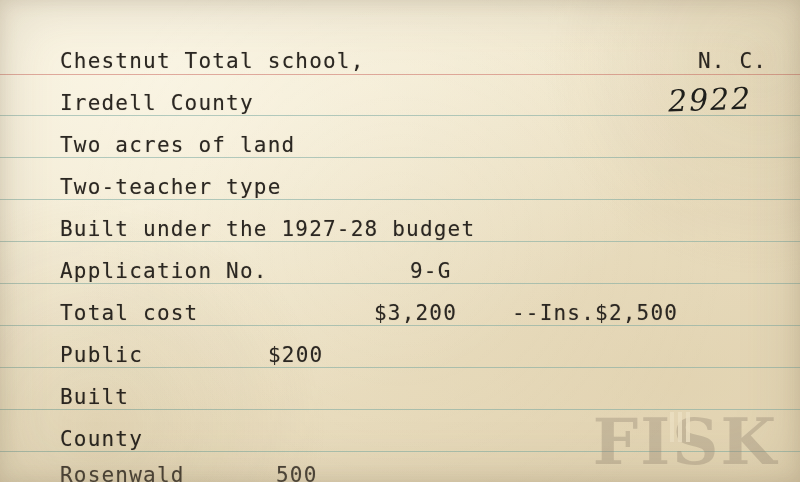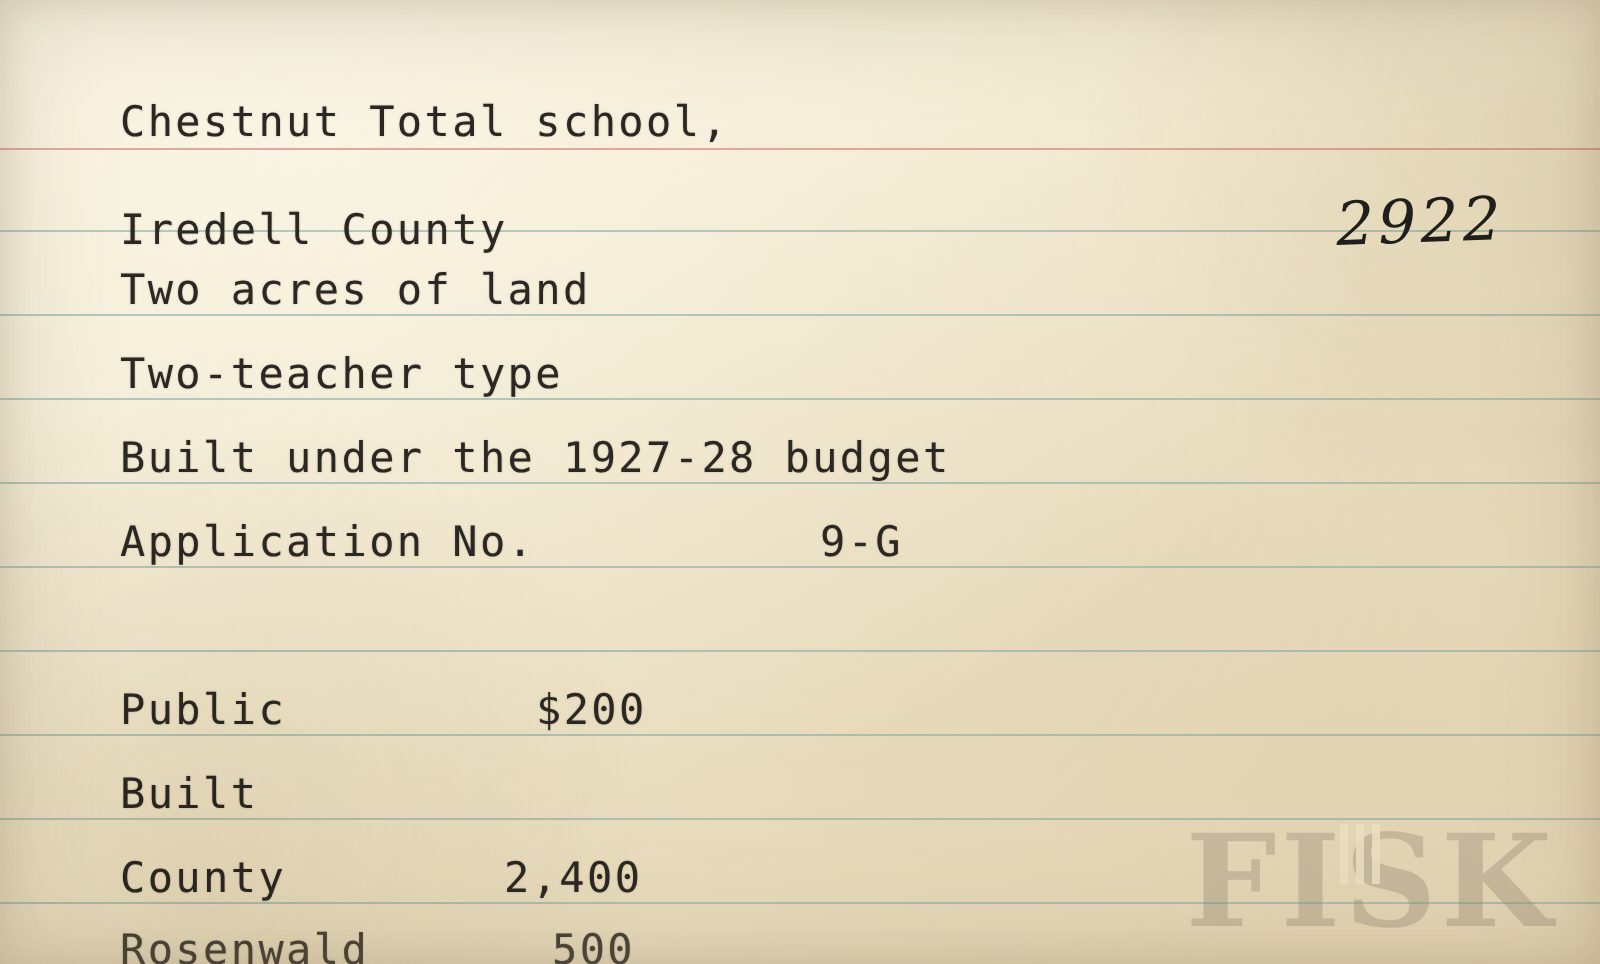--- a/index.html
+++ b/index.html
@@ -164,23 +164,24 @@
 
   <div id="watermark">
     <div class="fisk">FISK</div>
     <div class="bars"></div>
   </div>
 
   <div class="rows">
 
     <div class="row" style="top:48px">
       <span class="cell" style="left:60px; top:0">Chestnut Total school,</span>
-    </div>
-
-    <div class="row" style="top:102px">
+      <span class="cell" style="left:698px; top:0">N. C.</span>
+    </div>
+
+    <div class="row" style="top:90px">
       <span class="cell" style="left:60px; top:0">Iredell County</span>
       <span class="handwritten" style="left:668px; top:-8px">2922</span>
     </div>
 
     <div class="row" style="top:174px">
       <span class="cell" style="left:60px; top:0">Two-teacher type</span>
     </div>
 
     <div class="row" style="top:132px">
       <span class="cell" style="left:60px; top:0">Two acres of land</span>
@@ -188,33 +189,37 @@
 
     <div class="row" style="top:216px">
       <span class="cell" style="left:60px; top:0">Built under the 1927-28 budget</span>
     </div>
 
     <div class="row" style="top:258px">
       <span class="cell" style="left:60px; top:0">Application No.</span>
       <span class="cell" style="left:410px; top:0">9-G</span>
     </div>
 
+    <div class="row" style="top:300px">
+      <span class="cell" style="left:60px; top:0">Total cost</span>
+      <span class="cell" style="left:374px; top:0">$3,200</span>
+      <span class="cell" style="left:512px; top:0">--Ins.$2,500</span>
+    </div>
 
     <div class="row" style="top:342px">
       <span class="cell" style="left:60px; top:0">Public</span>
       <span class="cell" style="left:268px; top:0">$200</span>
     </div>
 
     <div class="row" style="top:384px">
       <span class="cell" style="left:60px; top:0">Built</span>
     </div>
 
     <div class="row" style="top:426px">
       <span class="cell" style="left:60px; top:0">County</span>
-      <span class="cell" style="left:252px; top:0">2,400</span>
     </div>
 
     <div class="row" style="top:462px">
       <span class="cell faint" style="left:60px; top:0">Rosenwald</span>
       <span class="cell faint" style="left:276px; top:0">500</span>
     </div>
 
   </div>
 
   <div class="grain"></div>

